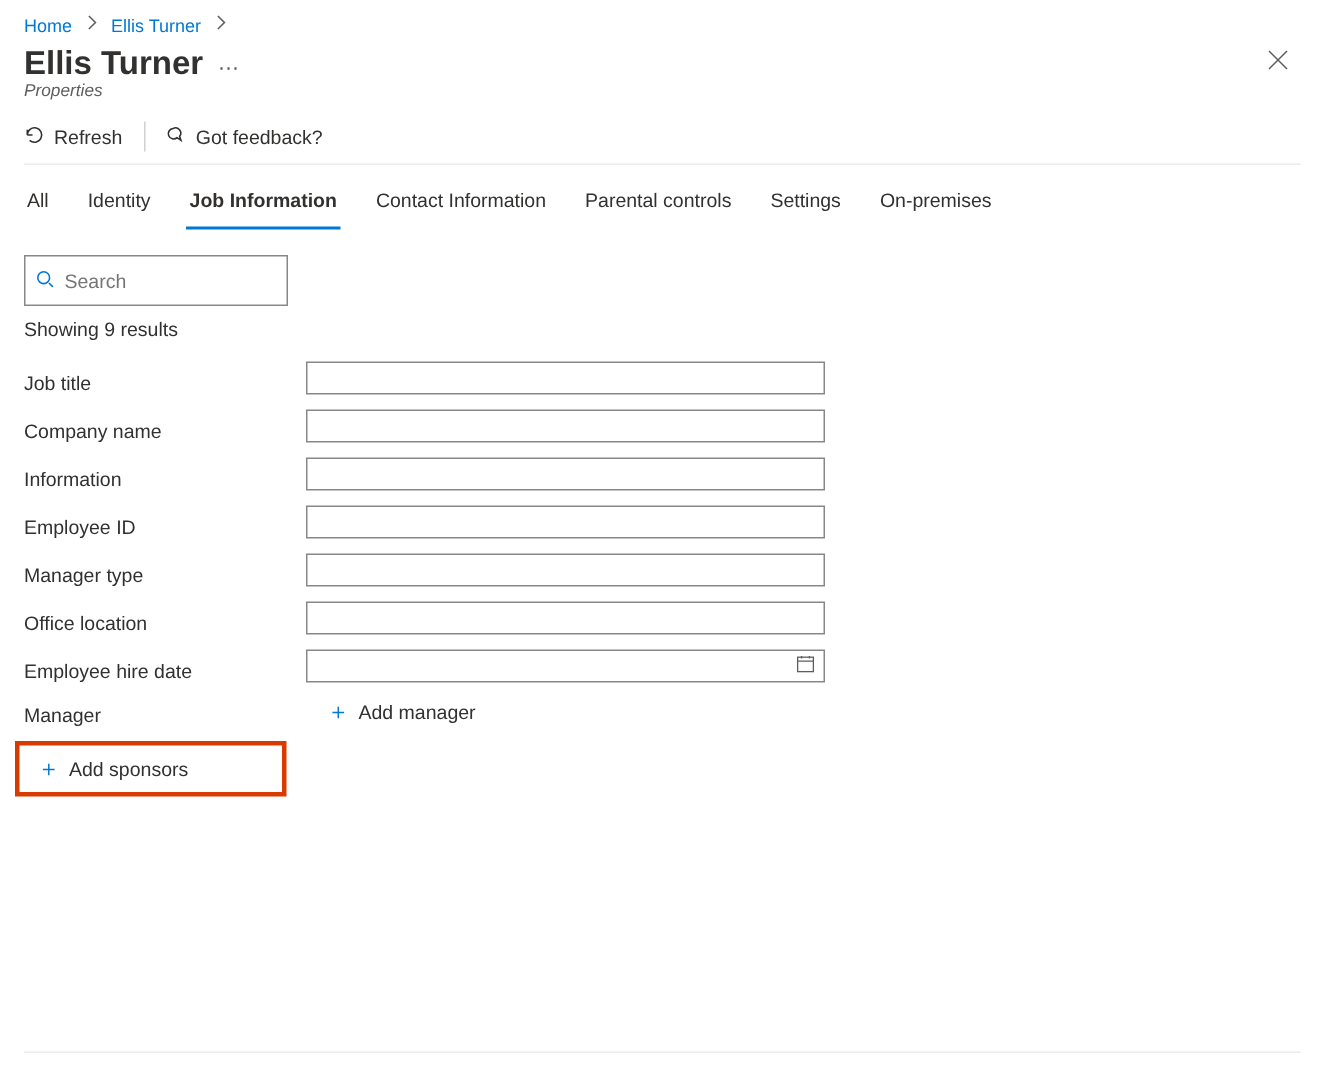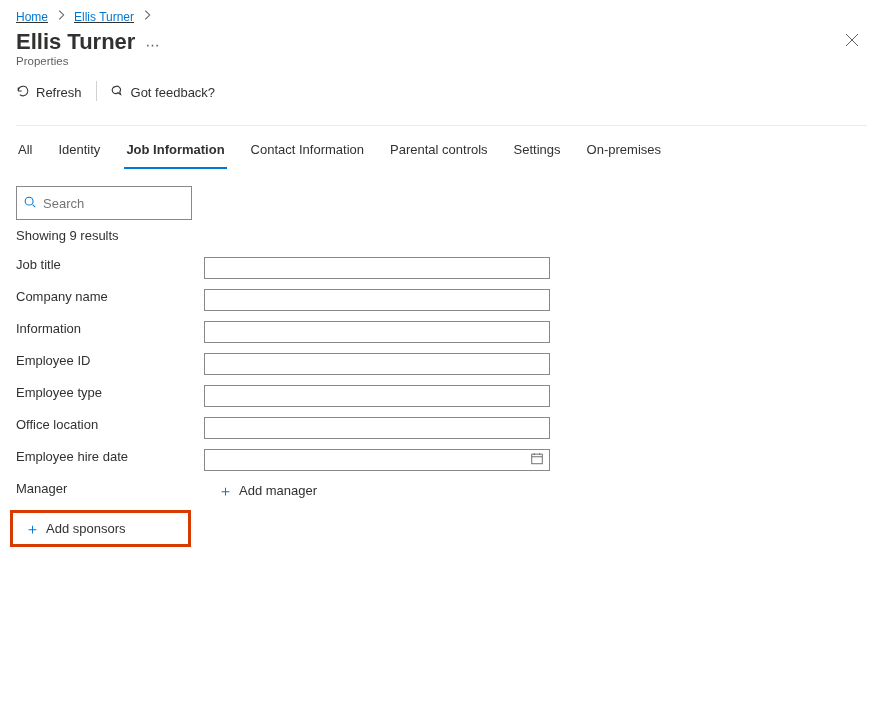--- a/index.html
+++ b/index.html
@@ -11,46 +11,45 @@
     background: #fff;
     width: 883px;
   }
   .page { padding: 8px 16px 16px 16px; position: relative; }
   .breadcrumb {
     display: flex;
     align-items: center;
     gap: 6px;
     font-size: 12px;
     margin-bottom: 4px;
-    text-decoration: underline;
   }
   .breadcrumb a { color: #0078d4; text-decoration: none; cursor: pointer; }
   .breadcrumb .chev { color: #605e5c; }
   .header-row {
     display: flex;
     align-items: flex-start;
     justify-content: space-between;
   }
   .title-block { display: flex; align-items: center; gap: 10px; }
   .page-title { font-size: 22px; font-weight: 600; margin: 0; }
   .more-dots { color: #605e5c; font-size: 14px; cursor: pointer; padding-top: 6px; }
   .close-x {
     color: #605e5c;
     font-size: 16px;
     cursor: pointer;
     padding: 4px 8px;
     line-height: 1;
   }
-  .subtitle { color: #605e5c; font-size: 11.5px; margin-top: 0; }
+  .subtitle { color: #605e5c; font-size: 11.5px; margin-top: 0; font-style: italic; }
   .toolbar {
     display: flex;
-    align-items: flex-end;
+    align-items: center;
     gap: 14px;
     margin-top: 14px;
-    padding-bottom: 24px;
+    padding-bottom: 8px;
     border-bottom: 1px solid #edebe9;
   }
   .toolbar-btn {
     display: inline-flex;
     align-items: center;
     gap: 6px;
     color: #323130;
     cursor: pointer;
     font-size: 13px;
   }
@@ -101,21 +100,21 @@
   .results-count {
     margin-top: 8px;
     font-size: 13px;
     color: #323130;
   }
   .form {
     margin-top: 14px;
   }
   .form-row {
     display: flex;
-    align-items: flex-start;
+    align-items: flex-end;
     margin-bottom: 10px;
   }
   .form-label {
     width: 188px;
     font-size: 13px;
     color: #323130;
   }
   .text-input {
     width: 346px;
     height: 22px;
@@ -274,21 +273,21 @@
       <div class="form-label">Information</div>
       <input class="text-input" type="text" style="">
     </div>
 
     <div class="form-row">
       <div class="form-label">Employee ID</div>
       <input class="text-input" type="text" style="">
     </div>
 
     <div class="form-row">
-      <div class="form-label">Employee type</div>
+      <div class="form-label">Manager type</div>
       <input class="text-input" type="text" style="">
     </div>
 
     <div class="form-row">
       <div class="form-label">Office location</div>
       <input class="text-input" type="text" style="">
     </div>
 
     <div class="form-row">
       <div class="form-label">Employee hire date</div>

